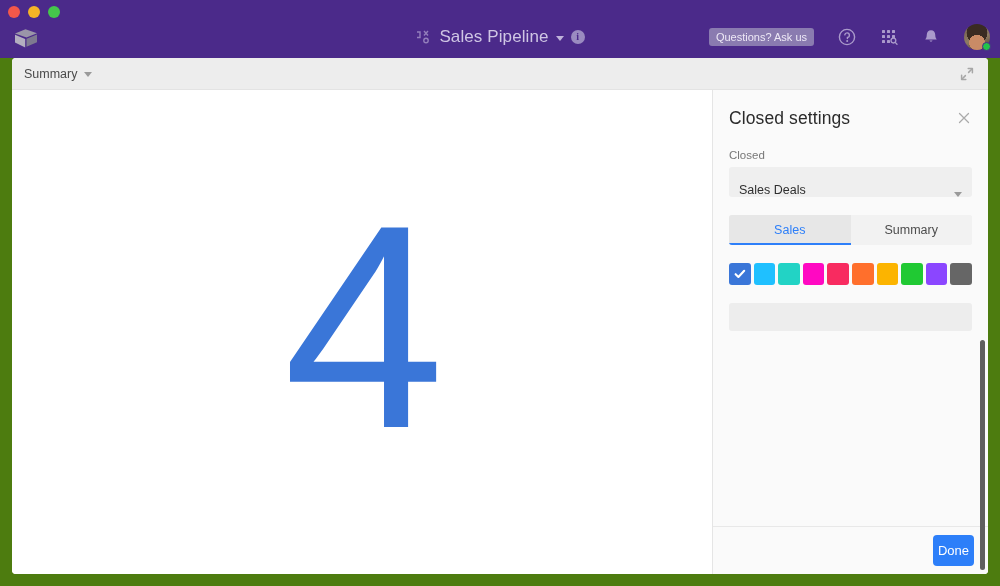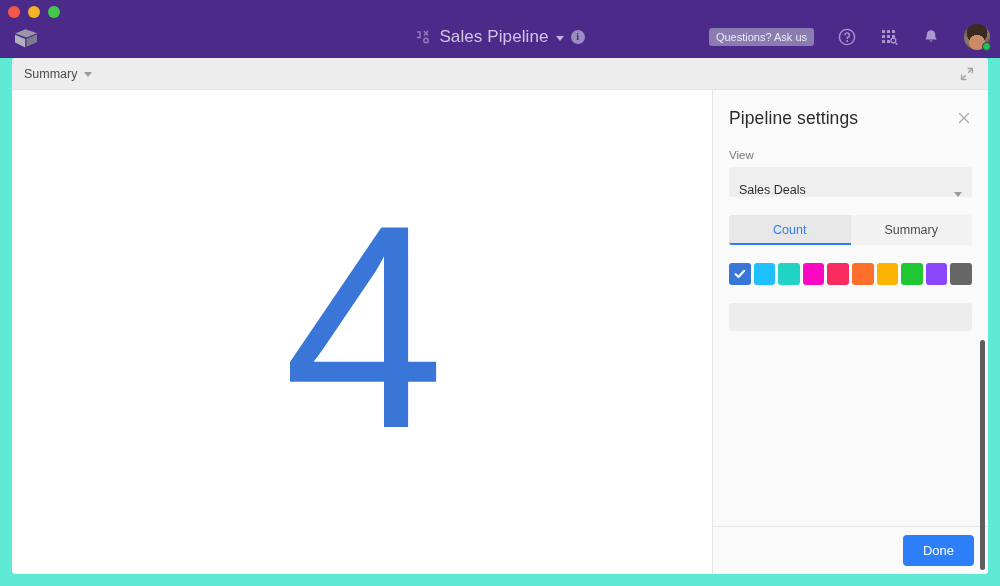--- a/index.html
+++ b/index.html
@@ -11,21 +11,21 @@
     background: #808080;
     font-family: "Liberation Sans", sans-serif;
     -webkit-font-smoothing: antialiased;
   }
 
   
   #desktop {
     position: relative;
     width: 1000px;
     height: 586px;
-    background: #5eead4;
+    background: #4d7c0f;
   }
 
   
   #app-header {
     position: absolute;
     top: 0; left: 0;
     width: 1000px;
     height: 58px;
     background: #4B2A8A;
   }
@@ -349,21 +349,21 @@
     justify-content: flex-end;
     padding: 0 14px;
     background: #FAFAFA;
   }
   #done-button {
     background: #2D7FF9;
     color: #FFFFFF;
     border: none;
     border-radius: 4px;
     font-size: 13px;
-    padding: 8px 20px;
+    padding: 8px 5px;
     cursor: pointer;
     font-family: "Liberation Sans", sans-serif;
   }
 
   
   #panel-scrollbar-track {
     position: absolute;
     right: 3px; top: 250px;
     width: 5px; height: 230px;
   }
@@ -457,38 +457,38 @@
 
       <div id="summary-canvas">
         <div id="summary-value" style="color: rgb(58, 118, 216);">4</div>
       </div>
 
       <div id="settings-panel">
 
         <div id="settings-scroll">
 
           <div id="settings-header">
-            <h1 id="settings-title">Pipeline settings</h1>
+            <h1 id="settings-title">Closed settings</h1>
             <svg id="close-panel-icon" viewBox="0 0 16 16">
               <path d="M3.5 3.5 L12.5 12.5 M12.5 3.5 L3.5 12.5" stroke="#6A6A6A" stroke-width="1.3" stroke-linecap="round"></path>
             </svg>
           </div>
 
           
-          <label class="field-label">View</label>
+          <label class="field-label">Closed</label>
           <div class="select-box">
             <span>Sales Deals</span>
             <span class="caret-sm"></span>
           </div>
 
           
 
           
           <div id="mode-tabs">
-            <div class="mode-tab active">Count</div>
+            <div class="mode-tab active">Sales</div>
             <div class="mode-tab">Summary</div>
           </div>
 
           
           <div id="color-swatches">
               <div class="swatch selected" style="background: rgb(58, 118, 216);">
                 <svg class="check" viewBox="0 0 12 12">
                   <path d="M1.6 6.2 L4.4 9 L10.2 2.8" fill="none" stroke="#FFFFFF" stroke-width="2.1" stroke-linecap="round" stroke-linejoin="round"></path>
                 </svg>
               </div>

